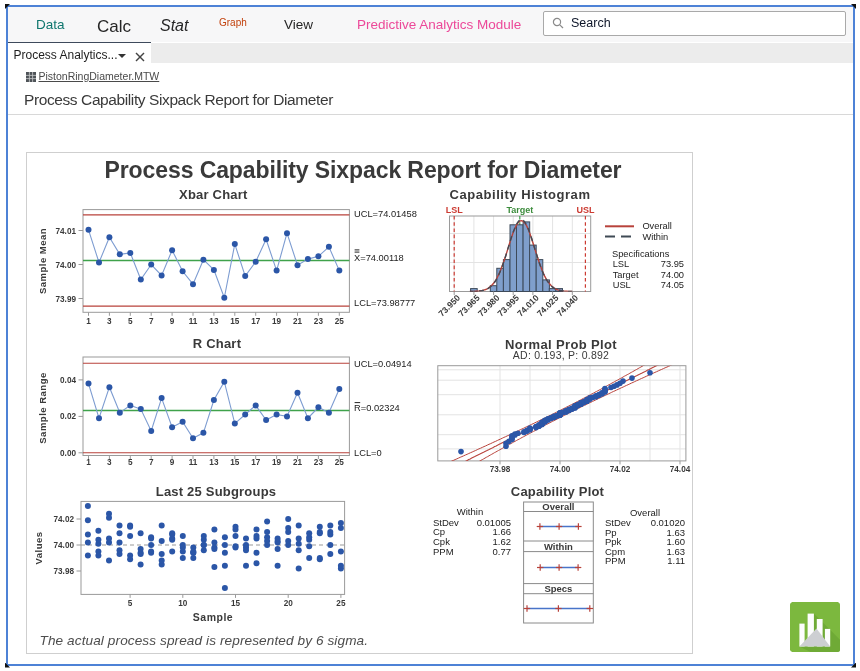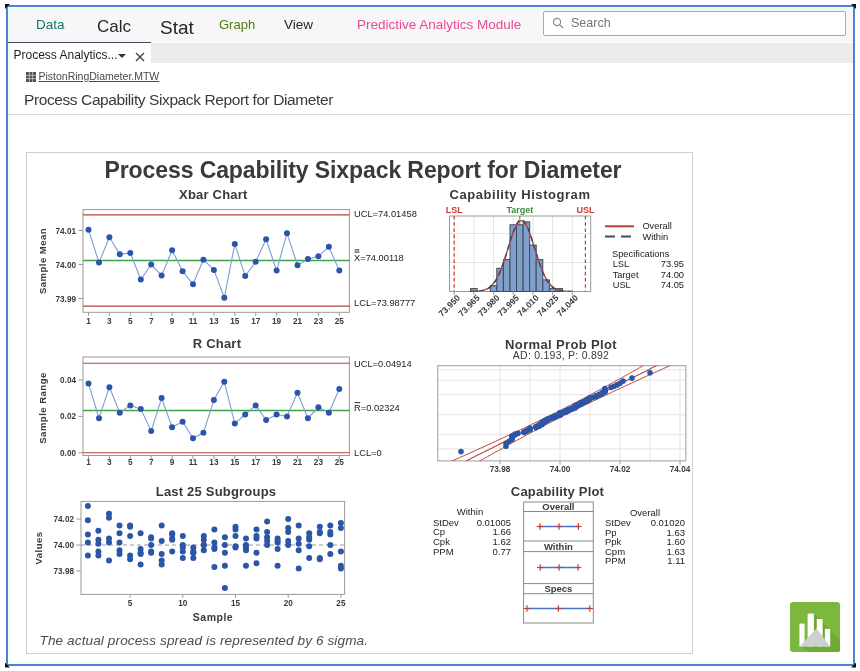--- a/index.html
+++ b/index.html
@@ -9,31 +9,31 @@
 <div class="abs" style="left:6px;top:5px;width:849px;height:660.5px;border:2.2px solid #4d82d6;"></div>
 
 <div class="abs" style="left:5px;top:4px;width:5px;height:5px;background:#111;clip-path:polygon(0 0,100% 0,0 100%);"></div>
 <div class="abs" style="left:851px;top:4px;width:5px;height:5px;background:#111;clip-path:polygon(0 0,100% 0,100% 100%);"></div>
 <div class="abs" style="left:5px;top:662.5px;width:5px;height:5px;background:#111;clip-path:polygon(0 0,0 100%,100% 100%);"></div>
 <div class="abs" style="left:851px;top:662.5px;width:5px;height:5px;background:#111;clip-path:polygon(100% 0,100% 100%,0 100%);"></div>
 
 <div class="abs" style="left:8px;top:7px;width:845px;height:34.5px;background:#f7f7f8;"></div>
 <div class="abs" style="left:36px;top:17px;font-size:13.5px;color:#0f766e;">Data</div>
 <div class="abs" style="left:97px;top:17px;font-size:17px;color:#262626;">Calc</div>
-<div class="abs" style="left:160px;top:17px;font-size:19px;color:#262626;">Stat</div>
-<div class="abs" style="left:219px;top:17px;font-size:13px;color:#4d7c0f;">Graph</div>
+<div class="abs" style="left:160px;top:17px;font-size:16px;color:#262626;font-style:italic;">Stat</div>
+<div class="abs" style="left:219px;top:17px;font-size:10px;color:#c2410c;">Graph</div>
 <div class="abs" style="left:284px;top:17px;font-size:13.5px;color:#262626;">View</div>
 <div class="abs" style="left:357px;top:17px;font-size:13.5px;color:#ec4899;">Predictive Analytics Module</div>
 
 <div class="abs" style="left:543px;top:11px;width:303px;height:25px;border:1px solid #a9a9a9;border-radius:2px;background:#fff;"></div>
 <svg class="abs" style="left:552px;top:17px;" width="12" height="12" viewBox="0 0 12 12">
     <circle cx="5" cy="5" r="3.6" fill="none" stroke="#8a8a8a" stroke-width="1.2"></circle>
     <line x1="7.8" y1="7.8" x2="11" y2="11" stroke="#8a8a8a" stroke-width="1.2"></line>
   </svg>
-<div class="abs" style="left:571px;top:16px;font-size:12.5px;color:#737373;">Search</div>
+<div class="abs" style="left:571px;top:16px;font-size:12.5px;color:#0f172a;">Search</div>
 
 <div class="abs" style="left:8px;top:41.5px;width:143px;height:1.8px;background:#3e4a5c;"></div>
 <div class="abs" style="left:151px;top:43.3px;width:702px;height:19.5px;background:#ececec;"></div>
 <div class="abs" style="left:13.5px;top:47.5px;font-size:12px;color:#1e1e1e;">Process Analytics...</div>
 <div class="abs" style="left:118px;top:53.5px;width:0;height:0;border-left:4.8px solid transparent;border-right:4.8px solid transparent;border-top:4.5px solid #333;"></div>
 <svg class="abs" style="left:134.5px;top:51.5px;" width="10" height="10" viewBox="0 0 10 10">
     <line x1="1" y1="1" x2="9" y2="9" stroke="#444" stroke-width="1.4"></line>
     <line x1="9" y1="1" x2="1" y2="9" stroke="#444" stroke-width="1.4"></line>
   </svg>
 

